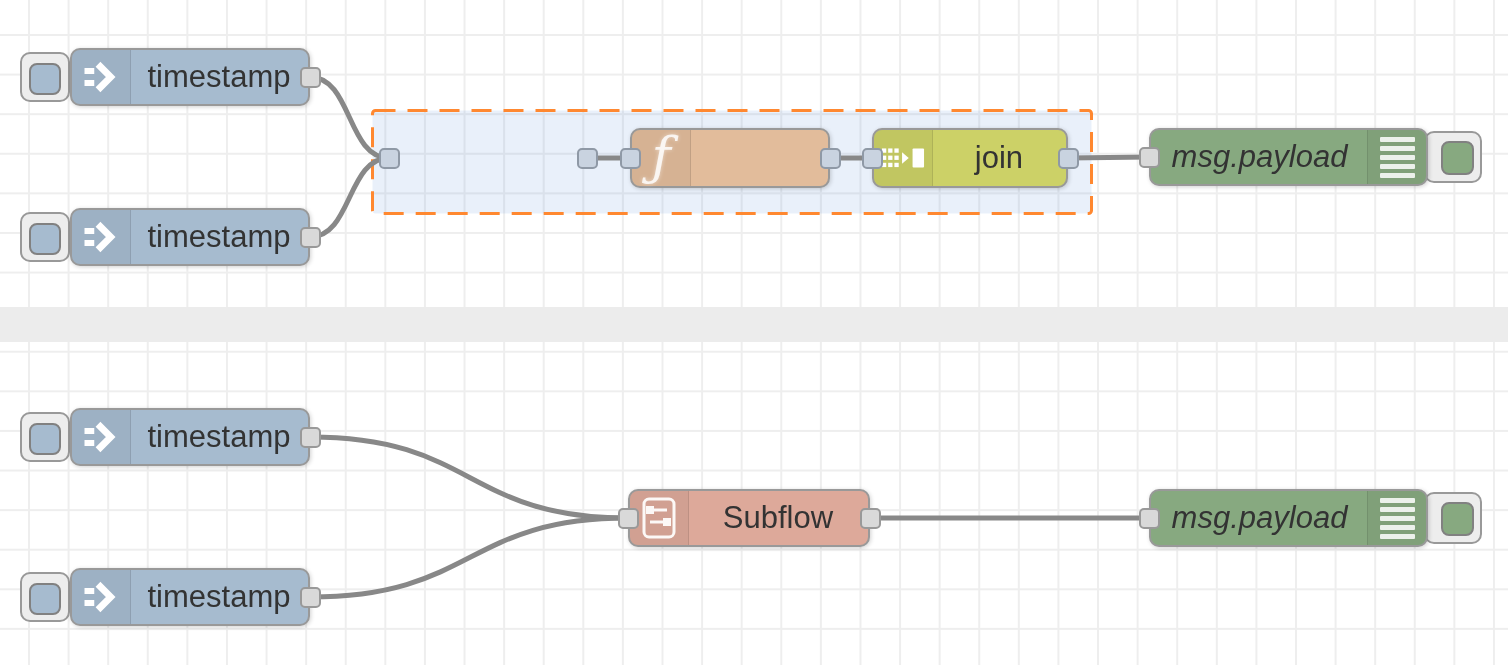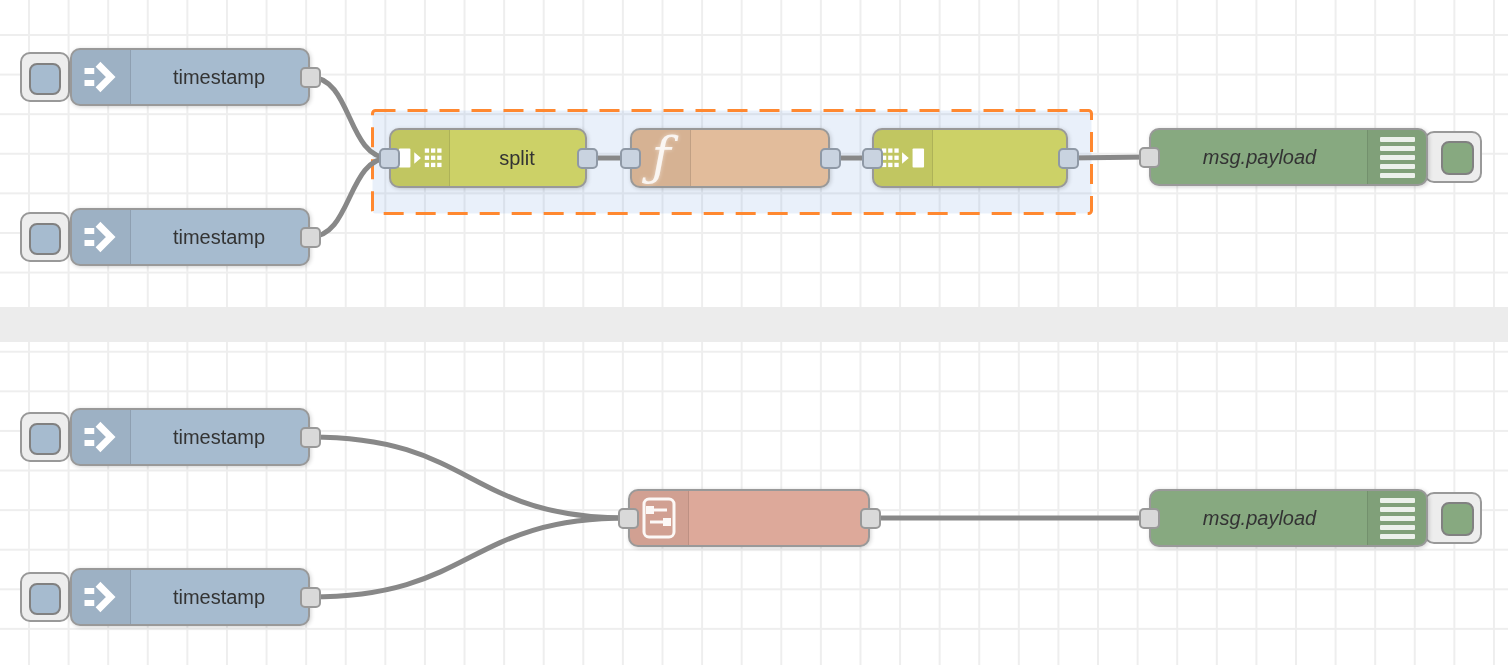--- a/index.html
+++ b/index.html
@@ -43,21 +43,21 @@
     display:flex;align-items:center;justify-content:center;
   }
   .node.icon-right .icon-region{
     left:auto;right:0;
     border-right:none;border-left:1px solid rgba(0,0,0,0.1);
     border-radius:0 8px 8px 0;
   }
   .label{
     position:absolute;top:0;bottom:0;left:58px;right:0;
     display:flex;align-items:center;justify-content:center;
-    font-size:20px;color:#333;white-space:nowrap;
+    font-size:31px;color:#333;white-space:nowrap;
   }
   .node.icon-right .label{left:0;right:58px;font-style:italic;}
   .port{
     position:absolute;z-index:5;
     width:17px;height:17px;
     background:#d9d9d9;border:2px solid #999;border-radius:5px;
   }
   .port.in-group{background:#c9d3e0;border-color:#8f99a6;}
   .fn-glyph{
     font-family:"DejaVu Serif","Liberation Serif",serif;
@@ -119,38 +119,20 @@
       <svg width="36" height="36" viewBox="0 0 48 48">
         <rect x="2" y="12" width="13" height="8" fill="#fff"></rect>
         <rect x="2" y="28" width="13" height="8" fill="#fff"></rect>
         <path d="M20 7 L37 24 L20 41" fill="none" stroke="#fff" stroke-width="9"></path>
       </svg>
     </div>
     <span class="label">timestamp</span>
   </div>
   <div class="port" style="left:299.5px;top:226.5px;"></div>
 
-  <div class="node seq" style="left:389px;top:128px;width:198px;height:60px;">
-    <div class="icon-region">
-      <svg width="44" height="34" viewBox="0 0 46 34" fill="#fff">
-        <rect x="1" y="7" width="12" height="20" rx="1"></rect>
-        <path d="M17 11 L24 17 L17 23 Z"></path>
-        <rect x="28" y="7" width="4.5" height="4.5"></rect>
-          <rect x="34.5" y="7" width="4.5" height="4.5"></rect>
-          <rect x="41" y="7" width="4.5" height="4.5"></rect>
-        <rect x="28" y="14.5" width="4.5" height="4.5"></rect>
-          <rect x="34.5" y="14.5" width="4.5" height="4.5"></rect>
-          <rect x="41" y="14.5" width="4.5" height="4.5"></rect>
-        <rect x="28" y="22" width="4.5" height="4.5"></rect>
-          <rect x="34.5" y="22" width="4.5" height="4.5"></rect>
-          <rect x="41" y="22" width="4.5" height="4.5"></rect>
-      </svg>
-    </div>
-    <span class="label">split</span>
-  </div>
   <div class="port in-group" style="left:378.5px;top:147.5px;"></div>
   <div class="port in-group" style="left:576.5px;top:147.5px;"></div>
 
   <div class="node func" style="left:630px;top:128px;width:200px;height:60px;">
     <div class="icon-region">
       <span class="fn-glyph">ƒ</span>
     </div>
     <span class="label"></span>
   </div>
   <div class="port in-group" style="left:619.5px;top:147.5px;"></div>
@@ -165,20 +147,21 @@
         <rect x="1" y="14.5" width="4.5" height="4.5"></rect>
           <rect x="7.5" y="14.5" width="4.5" height="4.5"></rect>
           <rect x="14" y="14.5" width="4.5" height="4.5"></rect>
         <rect x="1" y="22" width="4.5" height="4.5"></rect>
           <rect x="7.5" y="22" width="4.5" height="4.5"></rect>
           <rect x="14" y="22" width="4.5" height="4.5"></rect>
         <path d="M22 11 L29 17 L22 23 Z"></path>
         <rect x="33" y="7" width="12" height="20" rx="1"></rect>
       </svg>
     </div>
+    <span class="label">join</span>
   </div>
   <div class="port in-group" style="left:861.5px;top:147.5px;"></div>
   <div class="port in-group" style="left:1057.5px;top:147.5px;"></div>
 
   <div class="btn" style="left:1424px;top:131px;width:58px;height:52px;">
     <div class="inner debug" style="left:15px;top:8px;width:33px;height:34px;"></div>
   </div>
   <div class="node debug icon-right" style="left:1149px;top:128px;width:279px;height:58px;">
     <div class="icon-region">
       <div class="bars">
@@ -226,20 +209,21 @@
   <div class="node subflow" style="left:628px;top:489px;width:242px;height:58px;">
     <div class="icon-region">
       <svg width="34" height="42" viewBox="0 0 34 42" stroke="rgba(255,255,255,0.92)" fill="none" stroke-width="3">
         <rect x="2" y="2" width="30" height="38" rx="5"></rect>
         <rect x="4" y="9" width="8" height="8" fill="rgba(255,255,255,0.92)" stroke="none"></rect>
         <line x1="12" y1="13" x2="25" y2="13"></line>
         <rect x="21" y="21" width="8" height="8" fill="rgba(255,255,255,0.92)" stroke="none"></rect>
         <line x1="8" y1="25" x2="21" y2="25"></line>
       </svg>
     </div>
+    <span class="label">Subflow</span>
   </div>
   <div class="port" style="left:617.5px;top:507.5px;"></div>
   <div class="port" style="left:859.5px;top:507.5px;"></div>
 
   <div class="btn" style="left:1424px;top:492px;width:58px;height:52px;">
     <div class="inner debug" style="left:15px;top:8px;width:33px;height:34px;"></div>
   </div>
   <div class="node debug icon-right" style="left:1149px;top:489px;width:279px;height:58px;">
     <div class="icon-region">
       <div class="bars">

